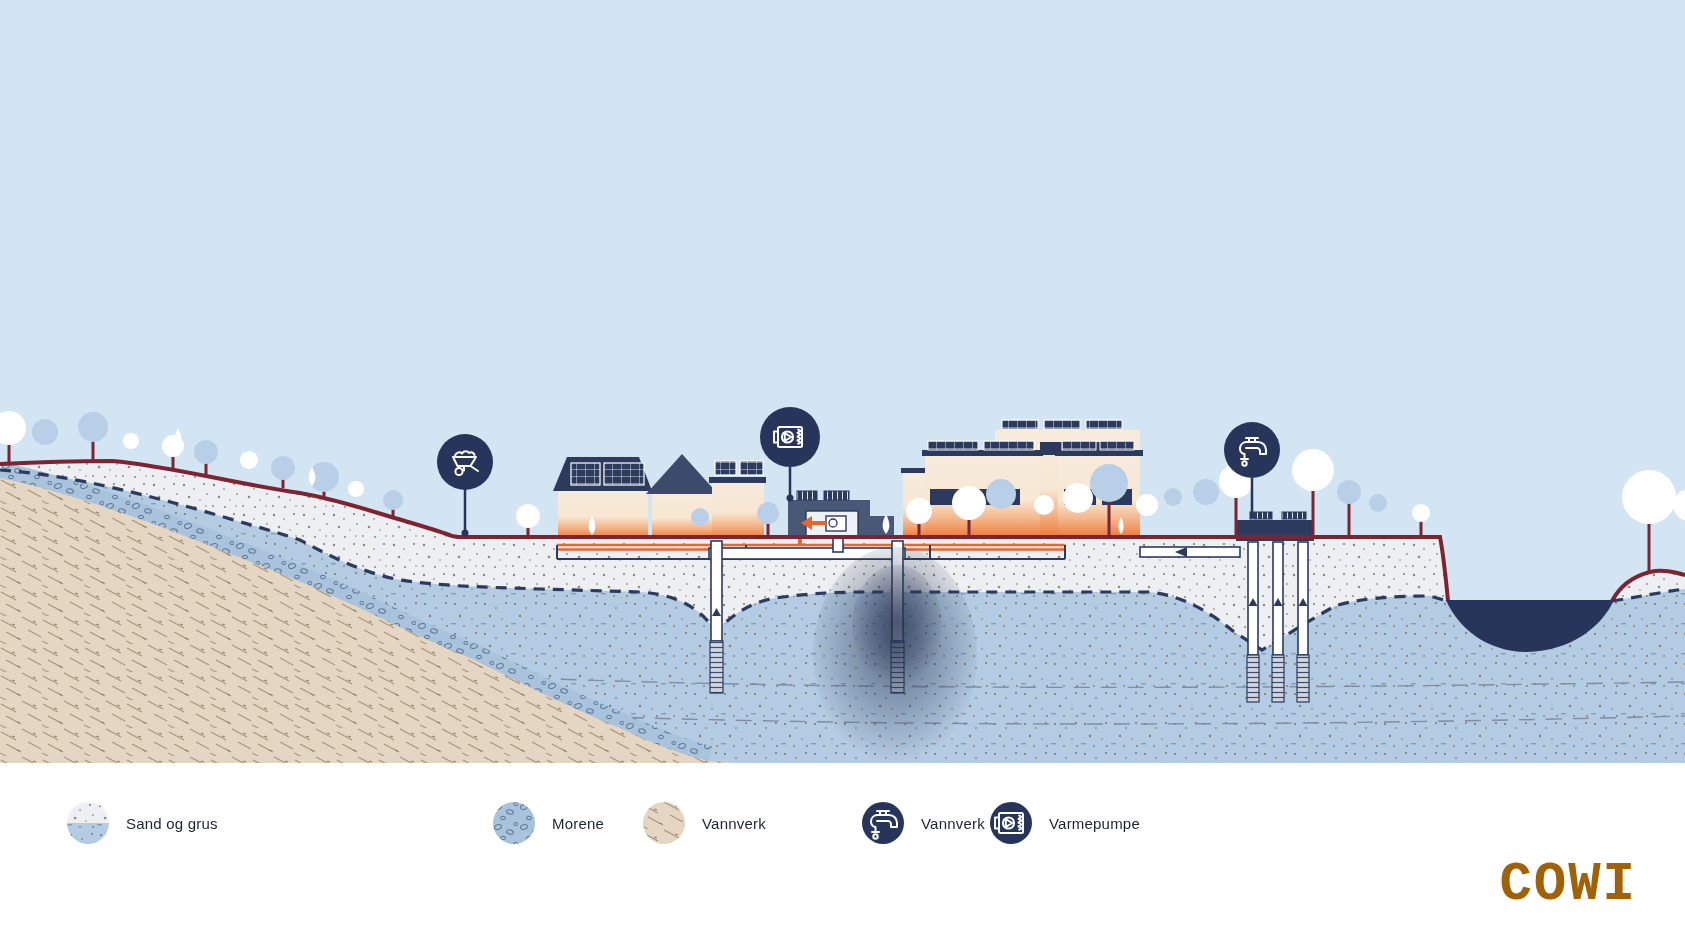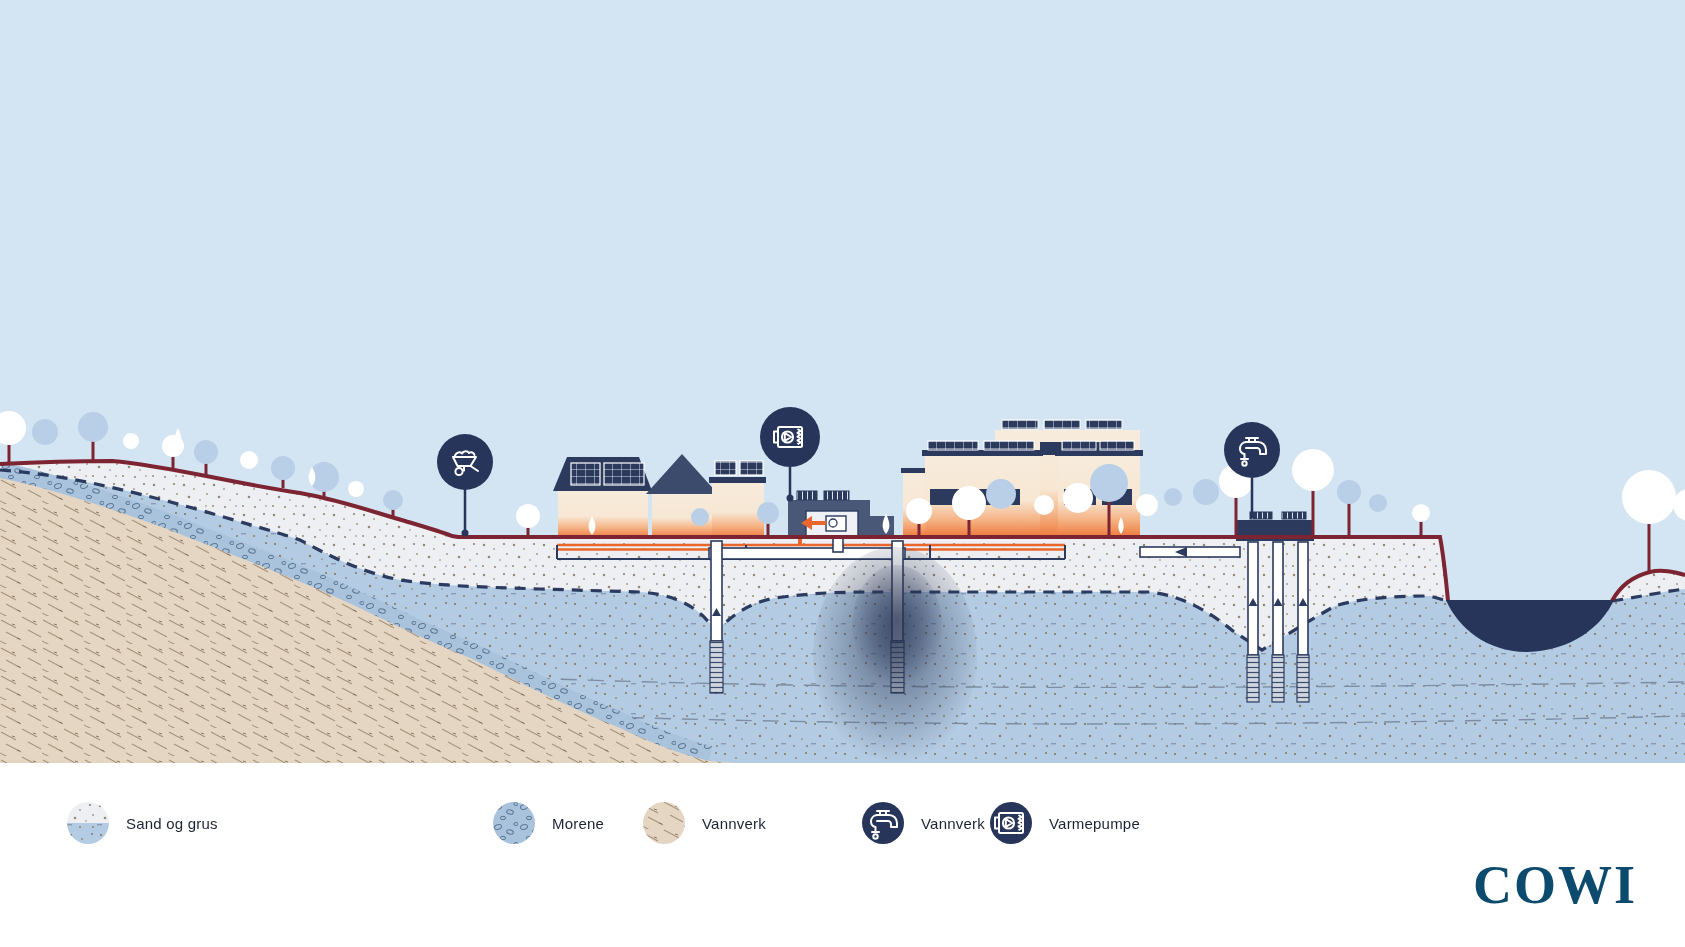--- a/index.html
+++ b/index.html
@@ -4,22 +4,22 @@
 <style>
   html,body{margin:0;padding:0;background:#ffffff;}
   body{width:1685px;height:947px;position:relative;overflow:hidden;
        font-family:"Liberation Sans",sans-serif;}
   #scene{position:absolute;left:0;top:0;}
   #legend{position:absolute;left:0;top:799px;width:1685px;height:48px;}
   .legend-item{position:absolute;top:0;height:48px;display:flex;align-items:center;}
   .legend-item svg{width:44px;height:44px;display:block;}
   .legend-label{margin-left:16px;font-size:15px;color:#1c2434;letter-spacing:.2px;}
   #logo{position:absolute;right:48px;top:858px;
-        font-family:Liberation Serif, serif;font-weight:bold;
-        font-size:54px;color:#0c4a6e;letter-spacing:2px;line-height:1;}
+        font-family:Liberation Mono, monospace;font-weight:bold;
+        font-size:54px;color:#a16207;letter-spacing:2px;line-height:1;}
 </style>
 </head>
 <body>
 
 <svg id="scene" width="1685" height="763" viewBox="0 0 1685 763">
   <defs>
 
     <pattern id="pat-sand" width="30" height="30" patternUnits="userSpaceOnUse">
       <rect width="30" height="30" fill="#edeff2"></rect>
       <circle cx="4" cy="5" r="1.2" fill="#8f8271"></circle>

